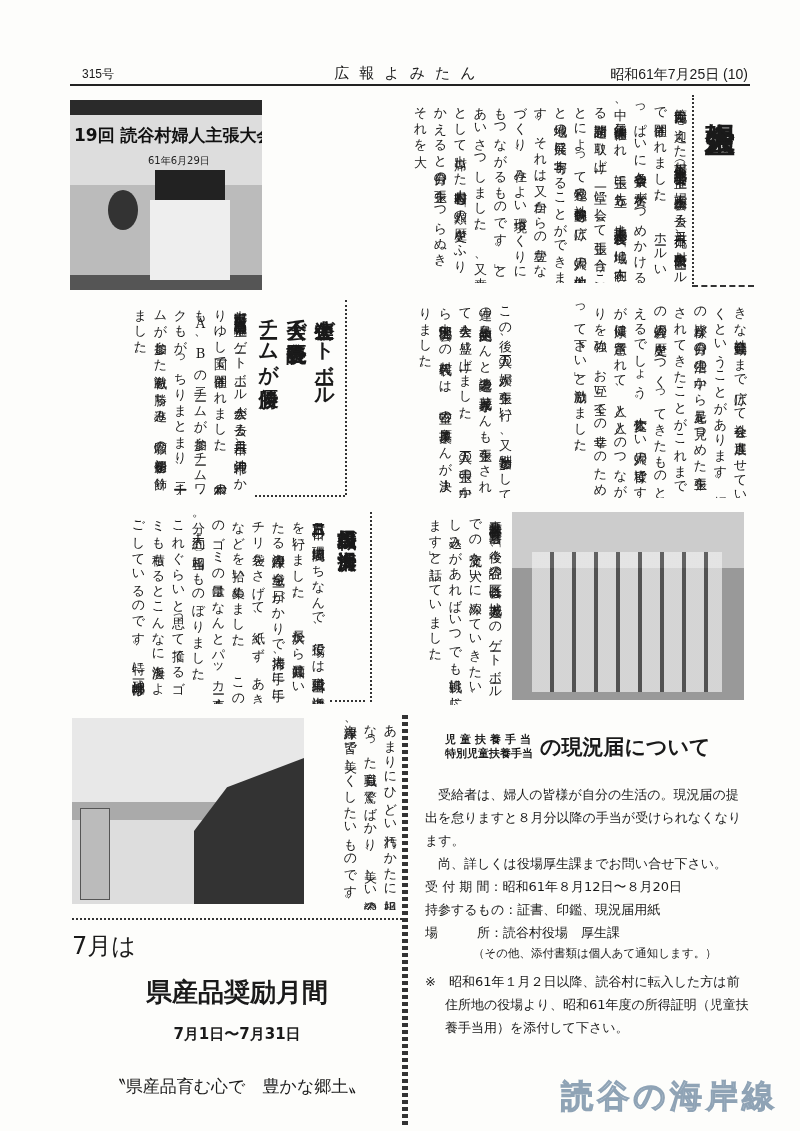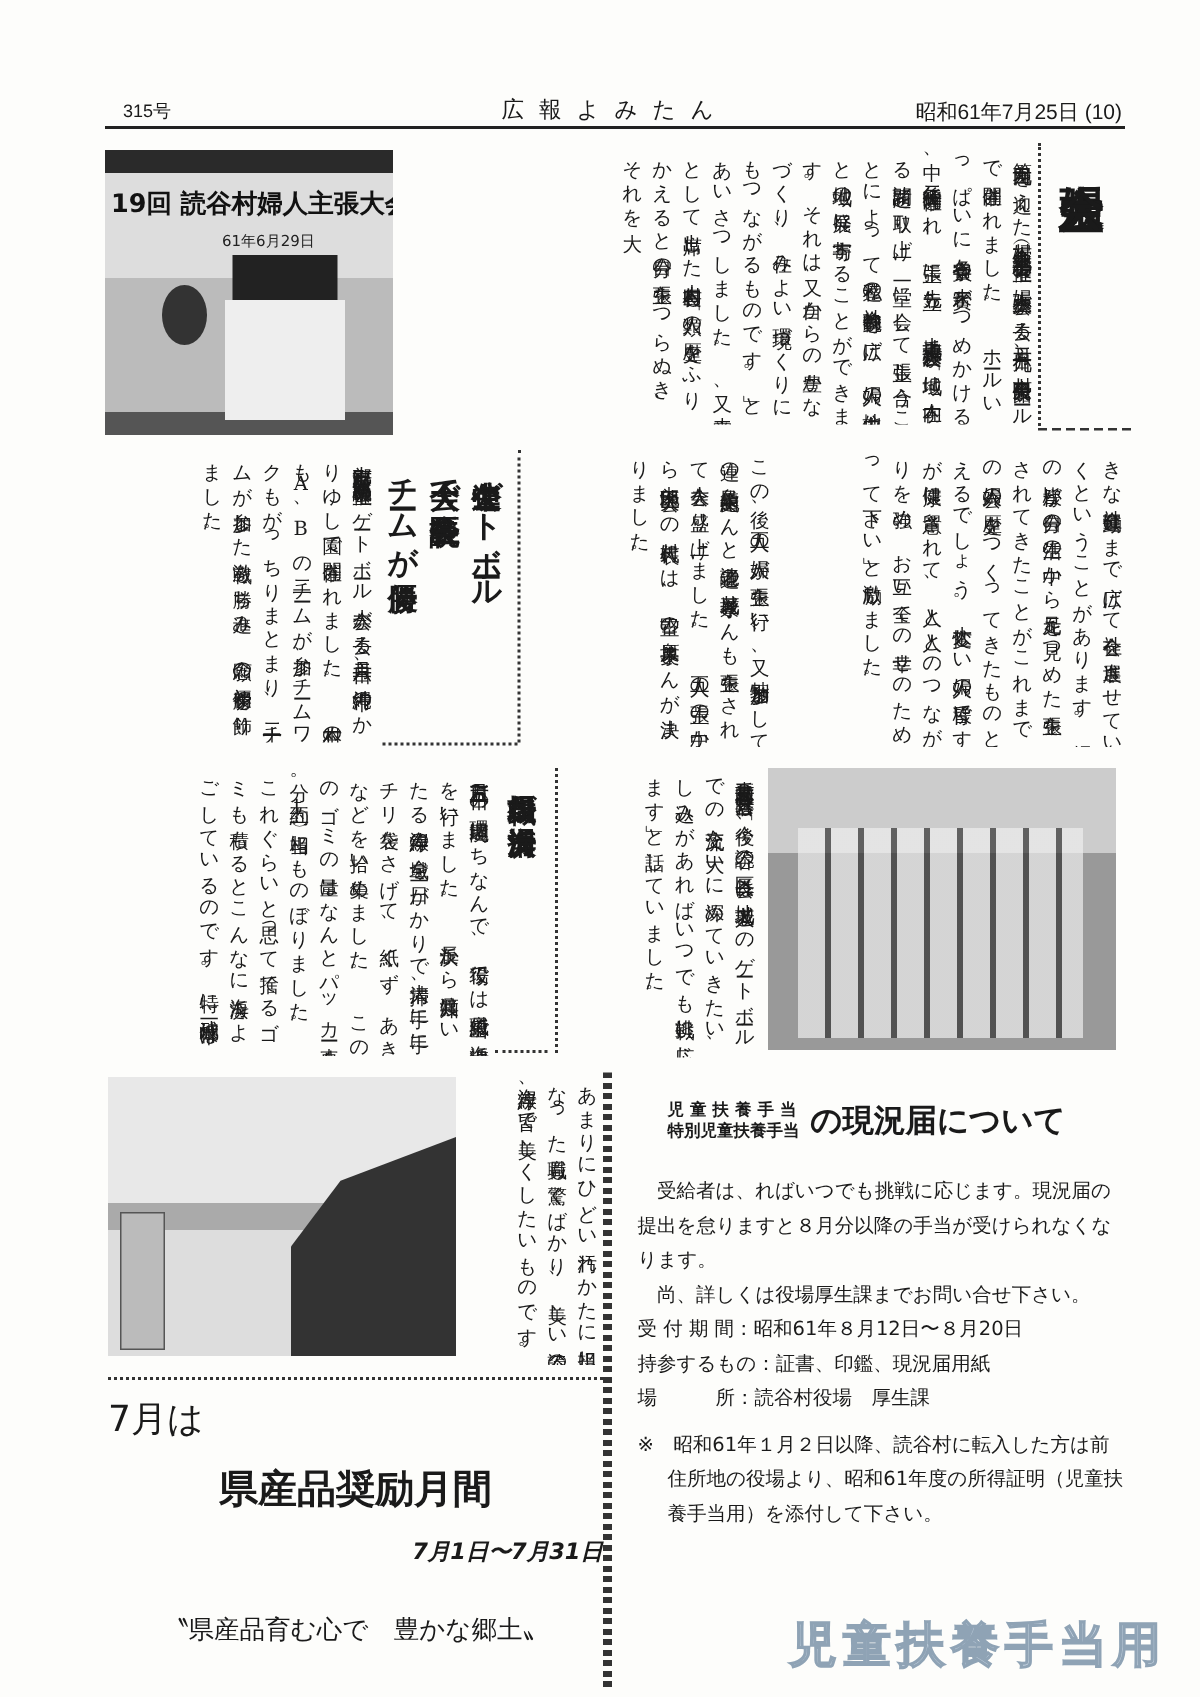--- a/index.html
+++ b/index.html
@@ -84,33 +84,34 @@
 
 <div class="vt abs" style="left:310px;top:715px;height:195px;width:90px;overflow:hidden;">
   <span>あまりにひどい汚れかたに担当に</span><span>なった職員も驚くばかり、美しい</span><span>読谷の海岸線、皆で美しくしたい</span><span>ものです。</span>
 </div>
 
 <div class="tri-div" style="left:402px;top:715px;height:410px;"></div>
 
 <div class="dot-div" style="left:72px;top:918px;width:330px;"></div>
 <div class="abs hsans" style="left:72px;top:930px;width:330px;text-align:left;font-size:24px;font-weight:normal;">7月は</div>
 <div class="abs hsans" style="left:72px;top:975px;width:330px;text-align:center;font-size:26px;font-weight:bold;">県産品奨励月間</div>
-<div class="abs hsans" style="left:72px;top:1025px;width:330px;text-align:right;font-size:15px;font-weight:bold;font-style:italic;">7月1日〜7月31日</div>
+<div class="abs hsans" style="left:72px;top:1025px;width:330px;text-align:center;font-size:15px;font-weight:bold;">7月1日〜7月31日</div>
 <div class="abs" style="left:72px;top:1075px;width:330px;text-align:center;font-size:17px;">〝県産品育む心で　豊かな郷土〟</div>
 
 <div class="abs hsans" style="left:445px;top:733px;">
   <div style="display:inline-block;vertical-align:middle;font-size:11px;font-weight:bold;line-height:14px;">
     <div style="letter-spacing:4px;">児童扶養手当</div>
     <div>特別児童扶養手当</div>
   </div>
   <span style="font-size:21px;font-weight:bold;vertical-align:middle;">の現況届について</span>
 </div>
 
 <div class="abs notice" style="left:425px;top:783px;width:325px;">
-  <p style="text-indent:1em;">受給者は、ればいつでも挑戦に応じます。現況届の提出を怠りますと８月分以降の手当が受けられなくなります。</p>
+  <p style="text-indent:1em;">受給者は、婦人の皆様が自分の生活の。現況届の提出を怠りますと８月分以降の手当が受けられなくなります。</p>
   <p style="text-indent:1em;">尚、詳しくは役場厚生課までお問い合せ下さい。</p>
   <p><span>受 付 期 間</span>：<span>昭和61年８月12日〜８月20日</span></p>
   <p><span>持参するもの</span>：<span>証書、印鑑、現況届用紙</span></p>
   <p><span>場　　　所</span>：<span>読谷村役場　厚生課</span></p>
+  <p style="font-size:11.5px;padding-left:48px;line-height:18px;">（その他、添付書類は個人あて通知します。）</p>
   <p style="margin-top:8px;padding-left:20px;text-indent:-20px;"><span>※</span>　<span>昭和61年１月２日以降、読谷村に転入した方は前住所地の役場より、昭和61年度の所得証明（児童扶養手当用）を添付して下さい。</span></p>
 </div>
 
-<div class="watermark">児童扶養手当用</div>
+<div class="watermark">読谷の海岸線</div>
 
 </body></html>

